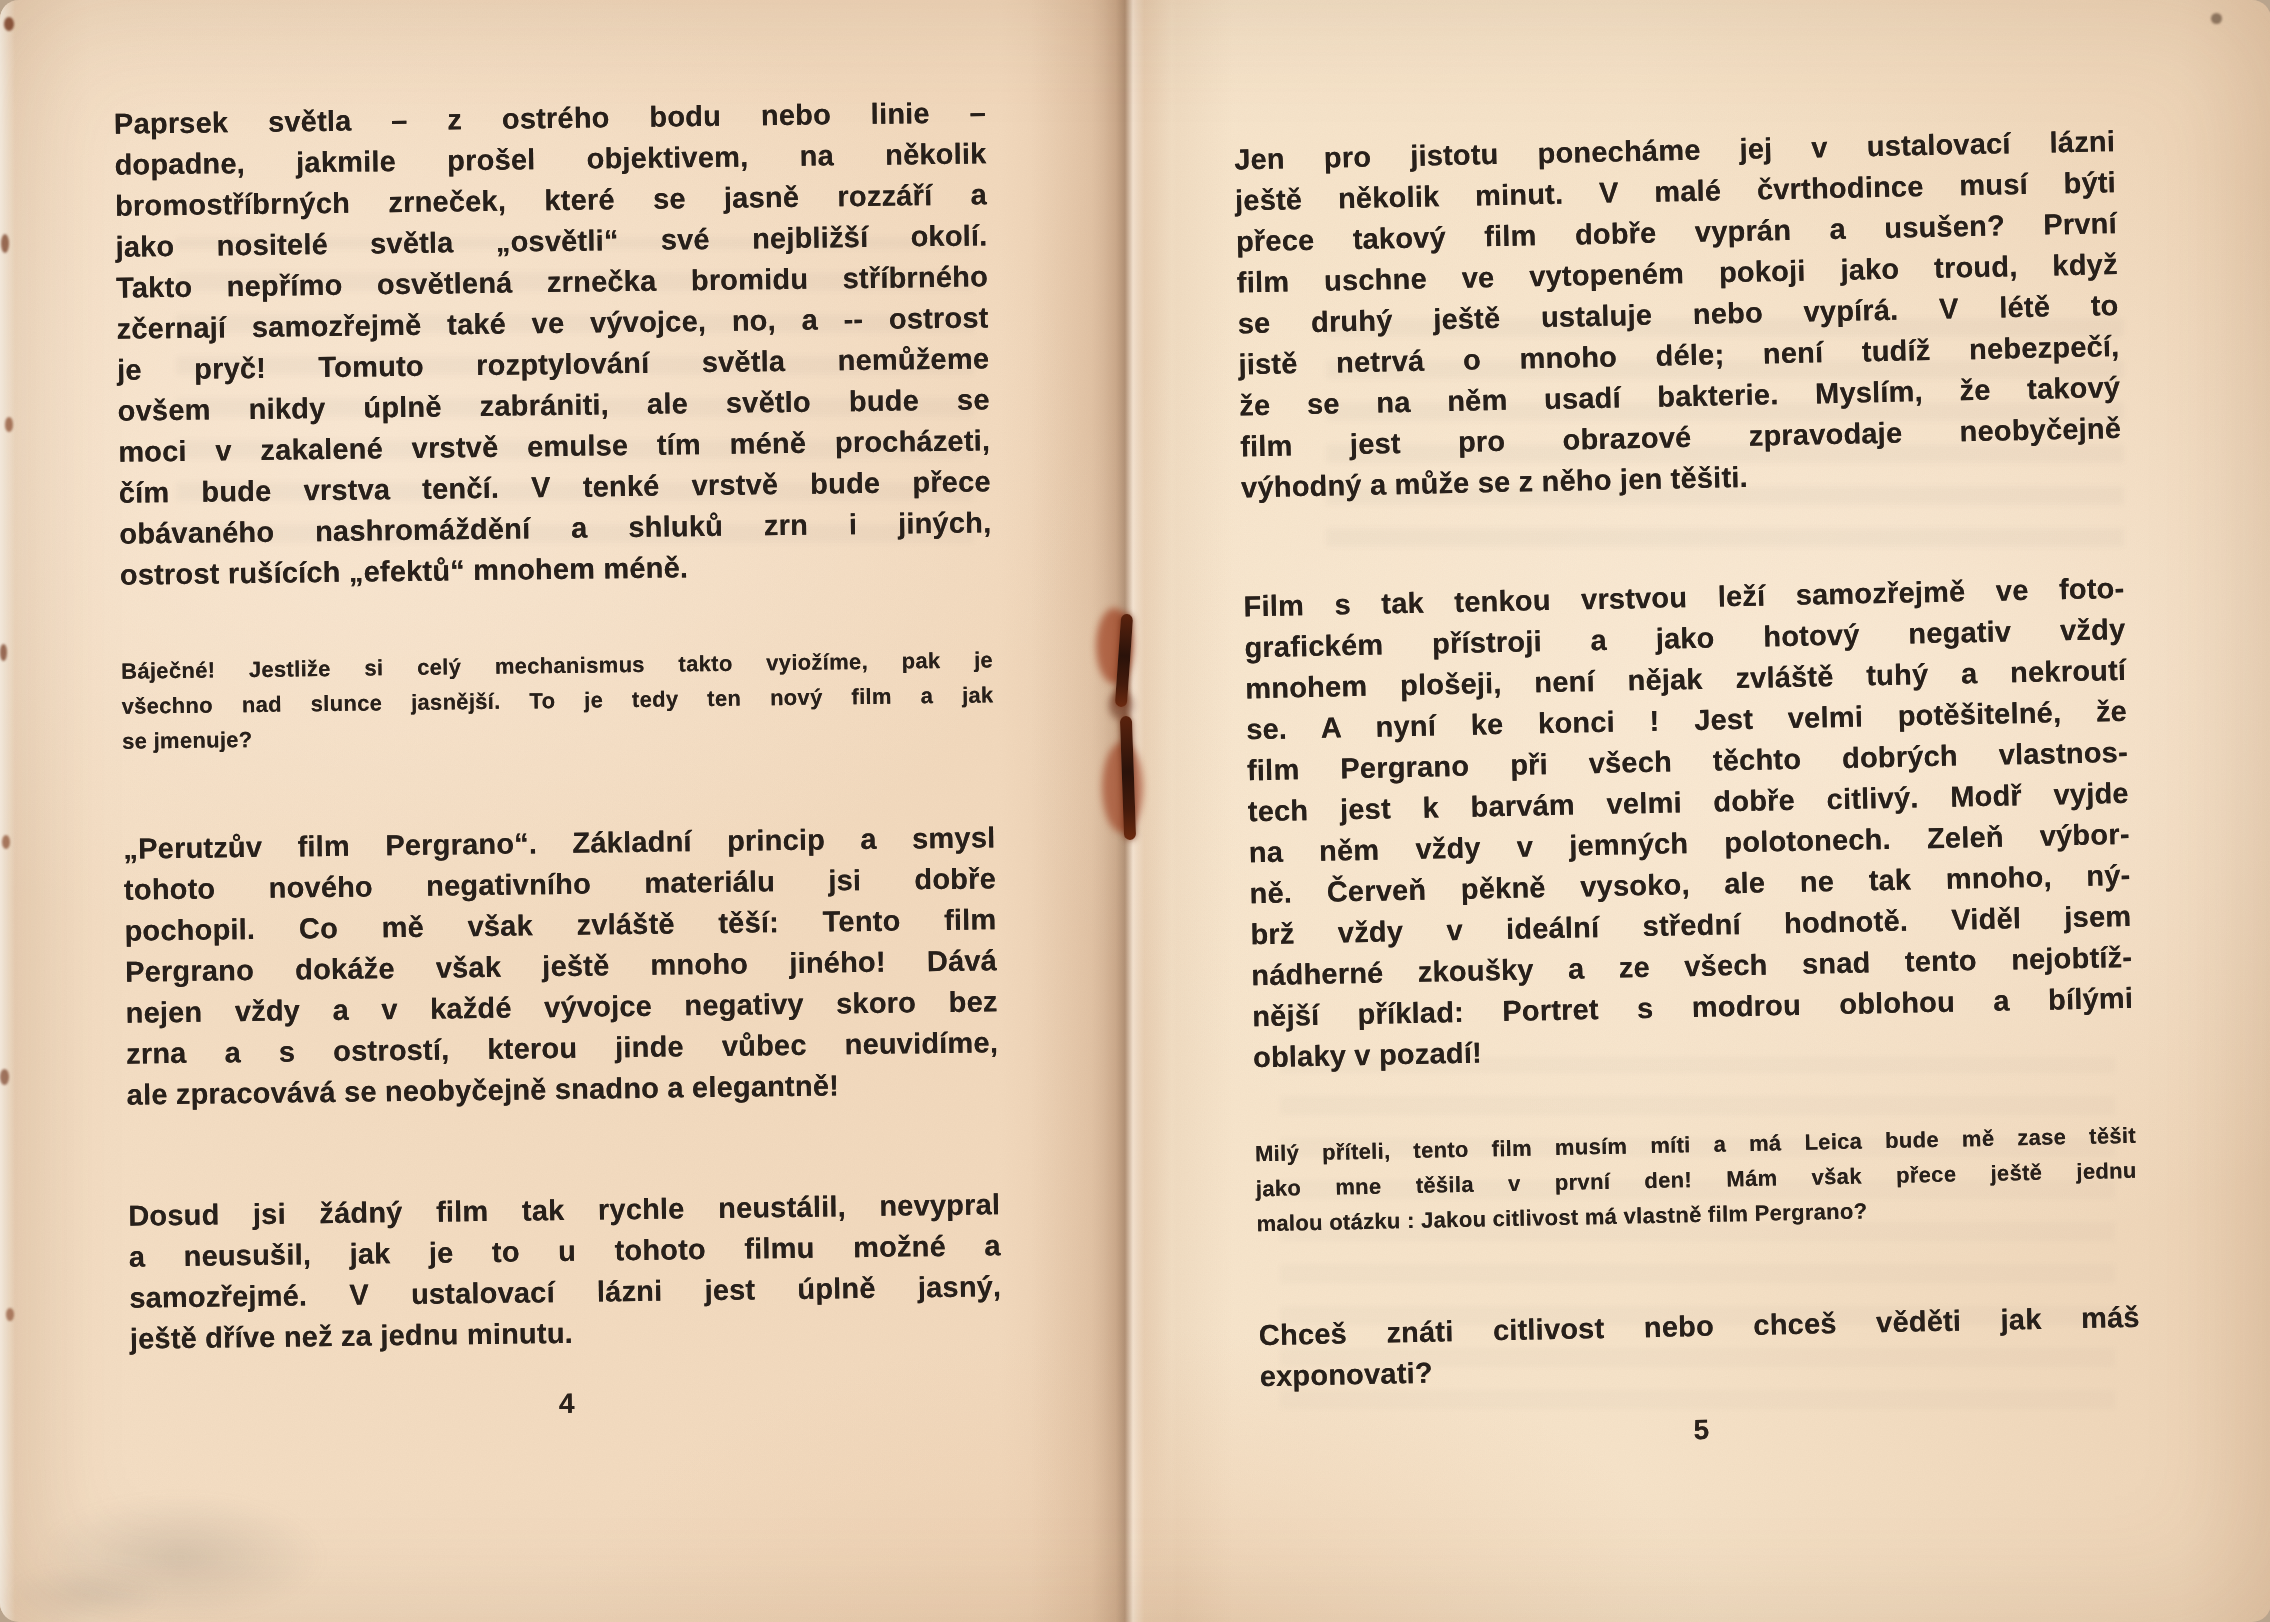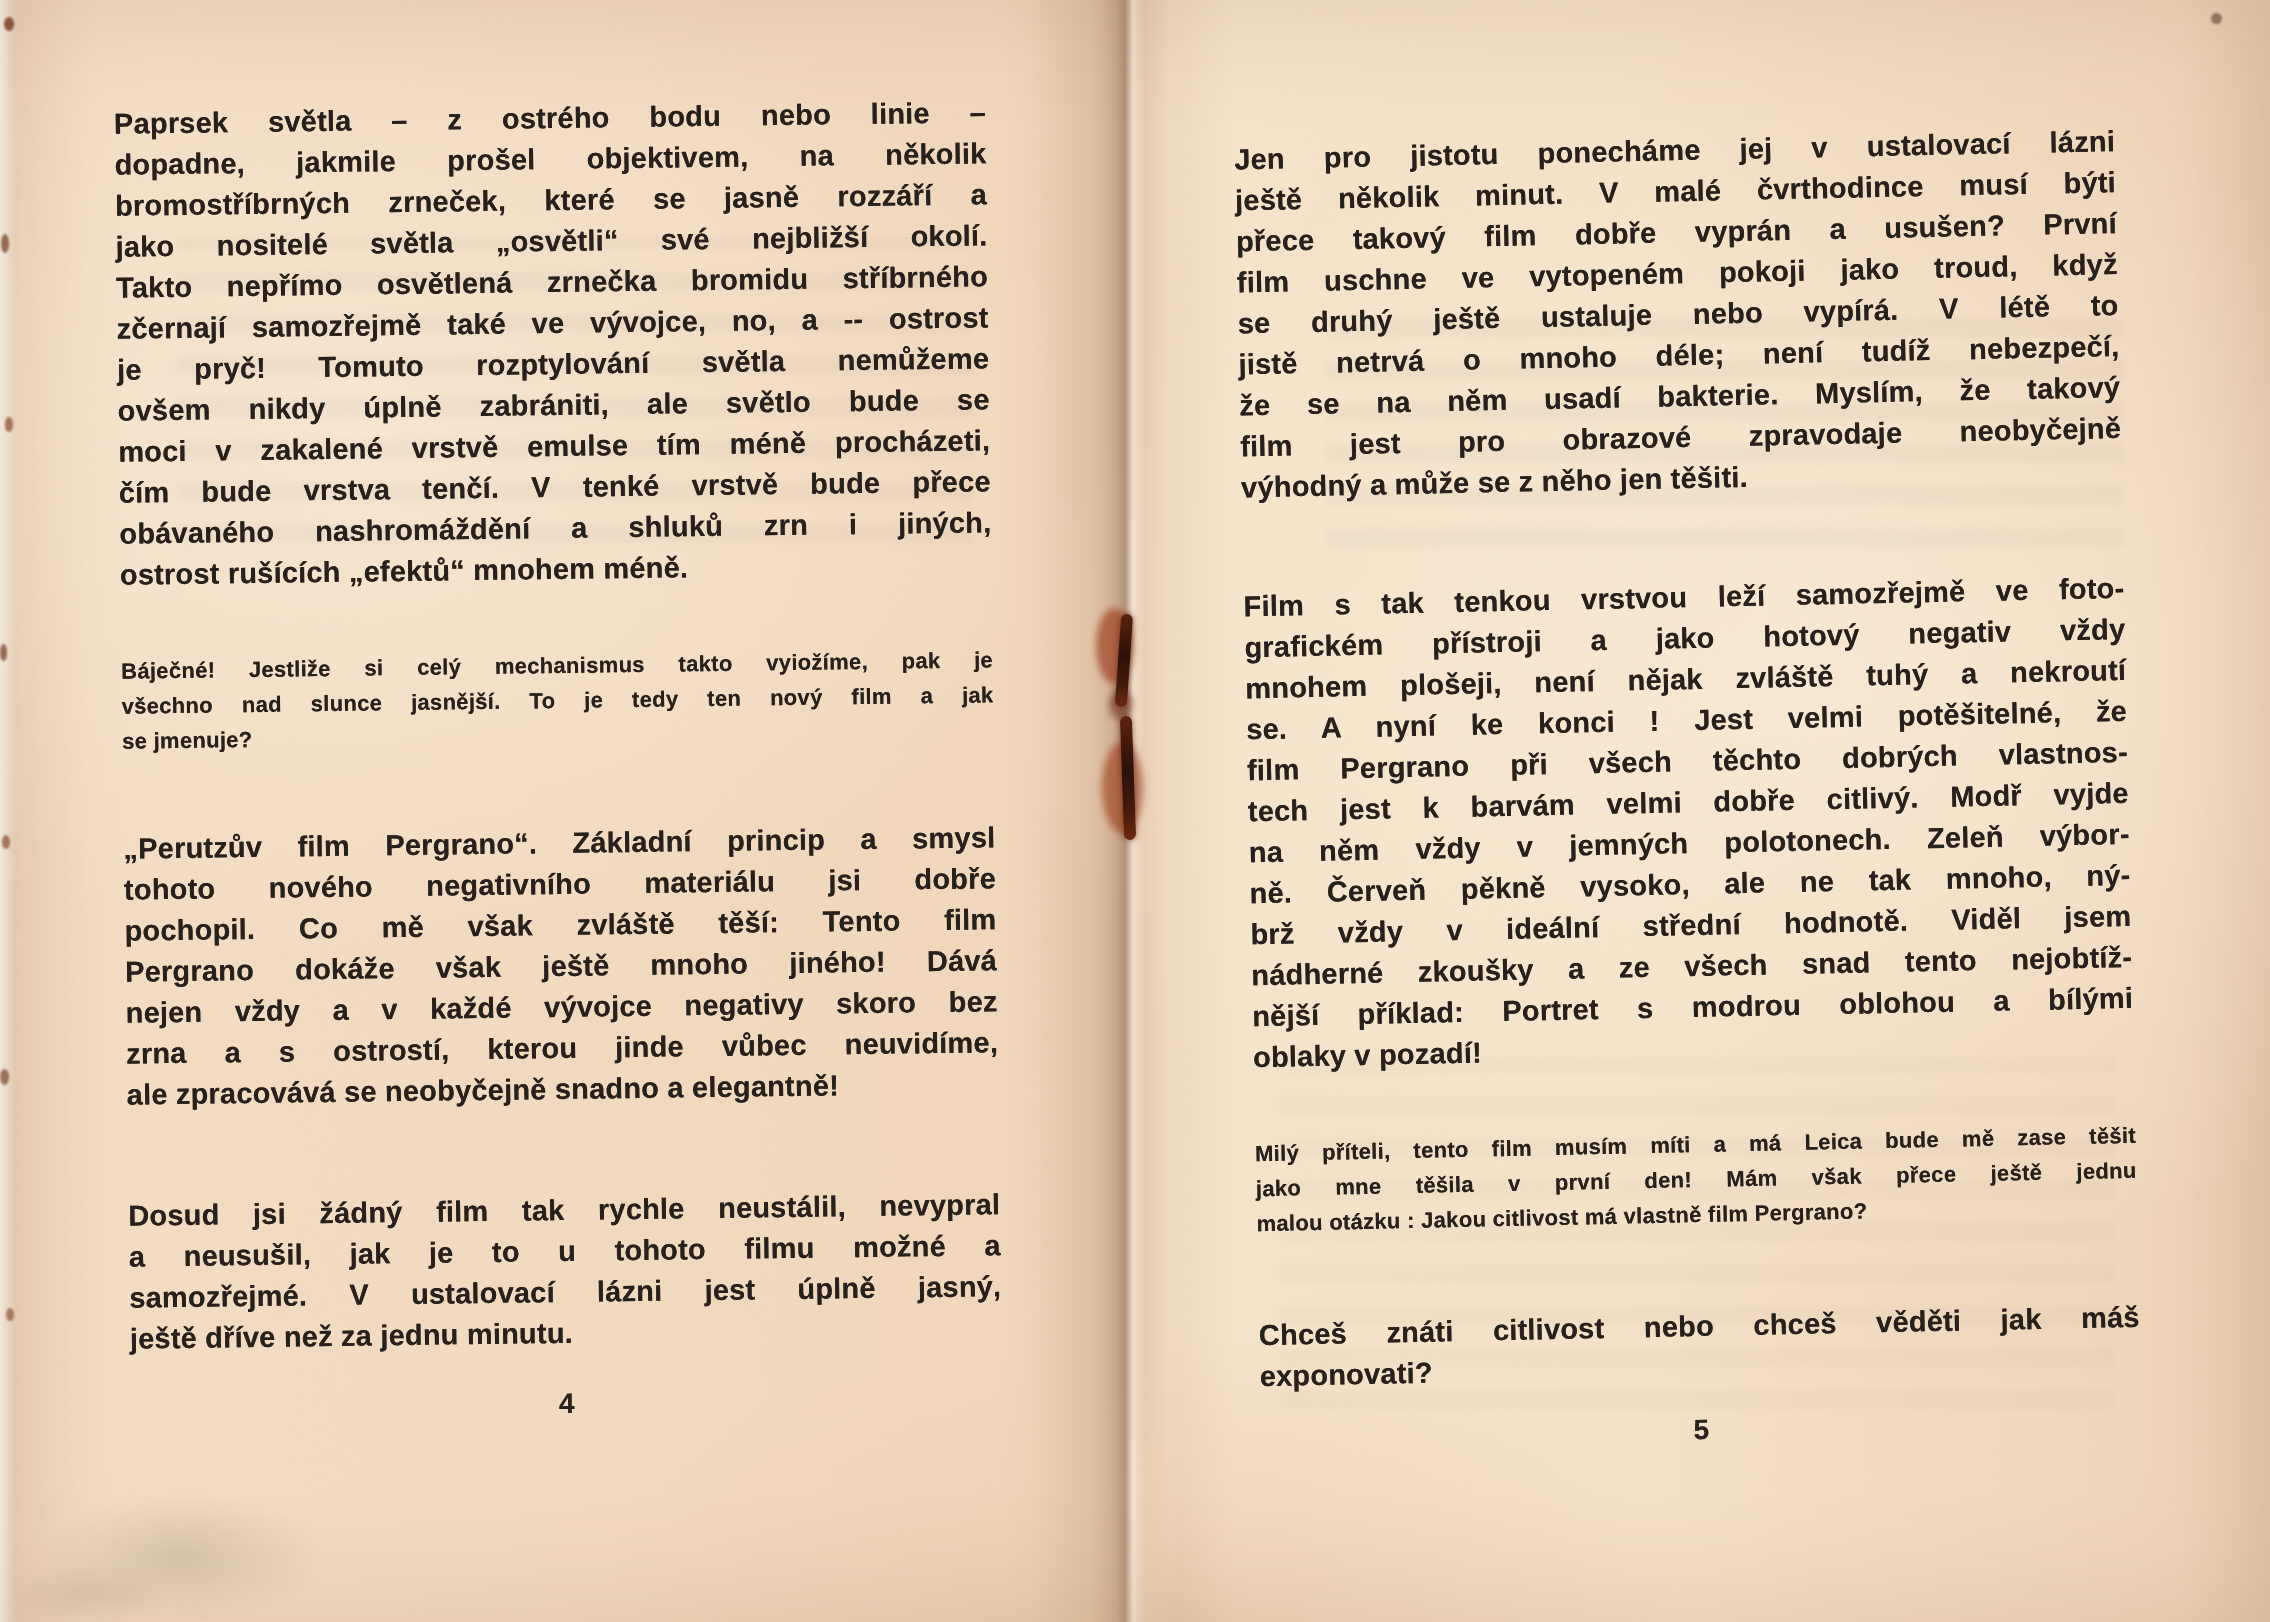--- a/index.html
+++ b/index.html
@@ -6,20 +6,21 @@
   .scan{
     position:relative;
     width:2271px;height:1622px;
     overflow:hidden;
     font-family:"Liberation Sans",sans-serif;
     background:
       radial-gradient(1206px 835px at 16% 28%, rgba(250,233,213,.9) 0%, rgba(250,233,213,0) 60%),
       radial-gradient(1391px 1020px at 80% 42%, rgba(251,236,216,.85) 0%, rgba(251,236,216,0) 58%),
       radial-gradient(835px 464px at 50% 102%, rgba(236,206,175,.8) 0%, rgba(236,206,175,0) 70%),
       linear-gradient(90deg,#ecd3b8 0%,#f4dec4 4%,#f2d9bd 44%,#e8cbae 48.6%,#dcbb9c 49.6%,#f7e5cc 51.6%,#f6e3c9 72%,#efd6b9 96%,#e8ccae 100%);
+    border-radius: 19px;
   }
   .scan::after{content:"";position:absolute;inset:0;box-shadow:inset 0 0 130px rgba(120,75,40,.16);pointer-events:none;}
   .noise{position:absolute;inset:0;pointer-events:none;}
 
   .page{position:absolute;top:0;height:1622px;}
   .page.left{left:0;width:1118px;}
   .page.right{left:1118px;width:1153px;}
   .tilt{position:absolute;inset:0;}
   .page.left  .tilt{transform:rotate(-0.75deg);}
   .page.right .tilt{transform:rotate(-1.2deg);}

